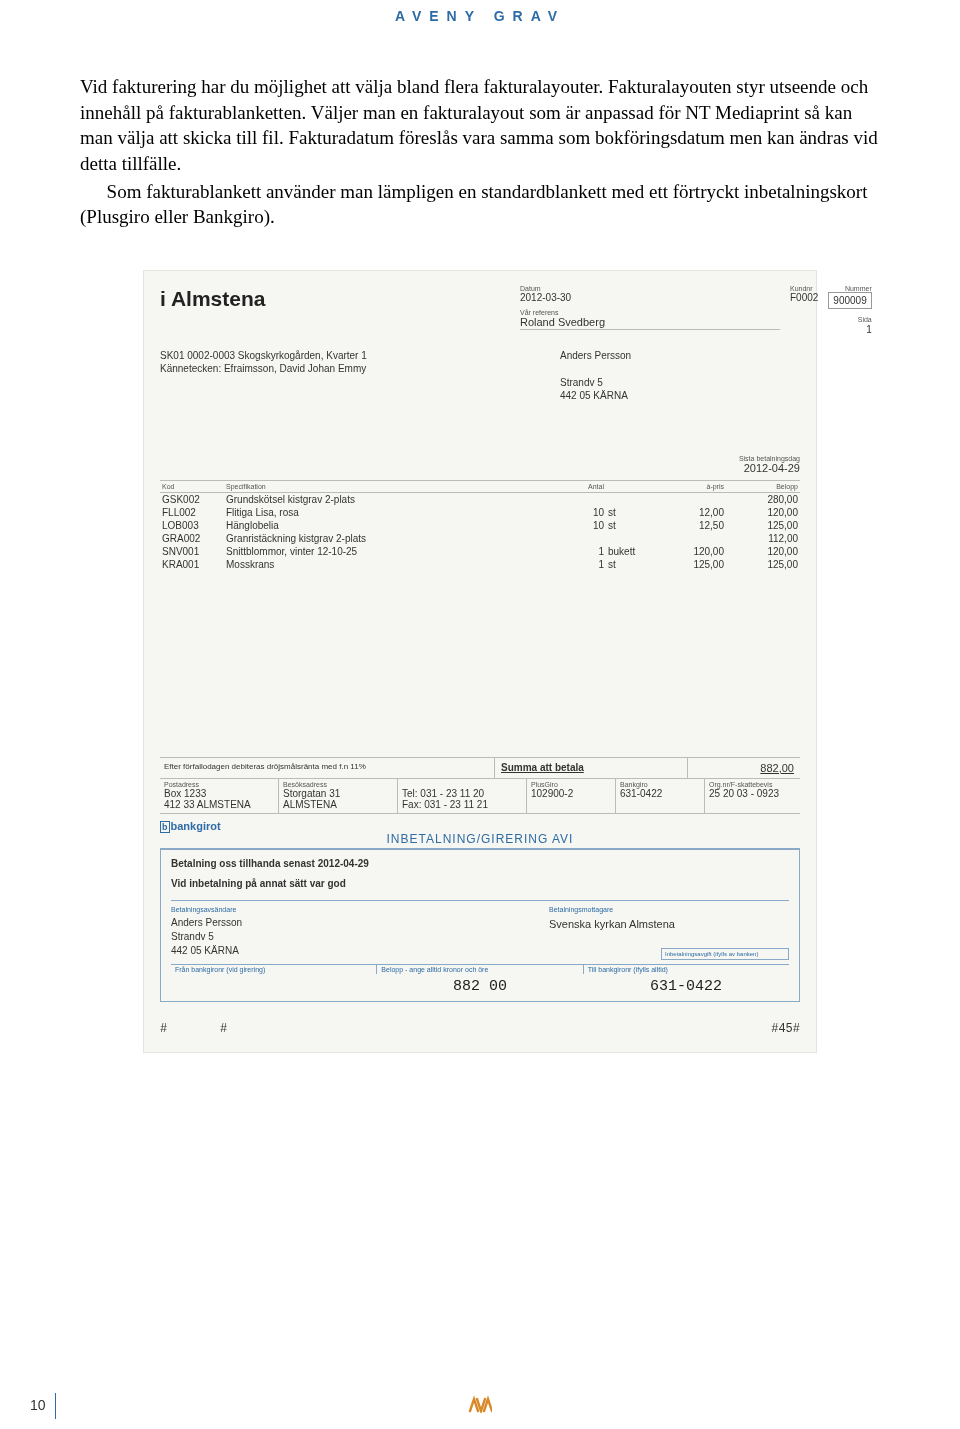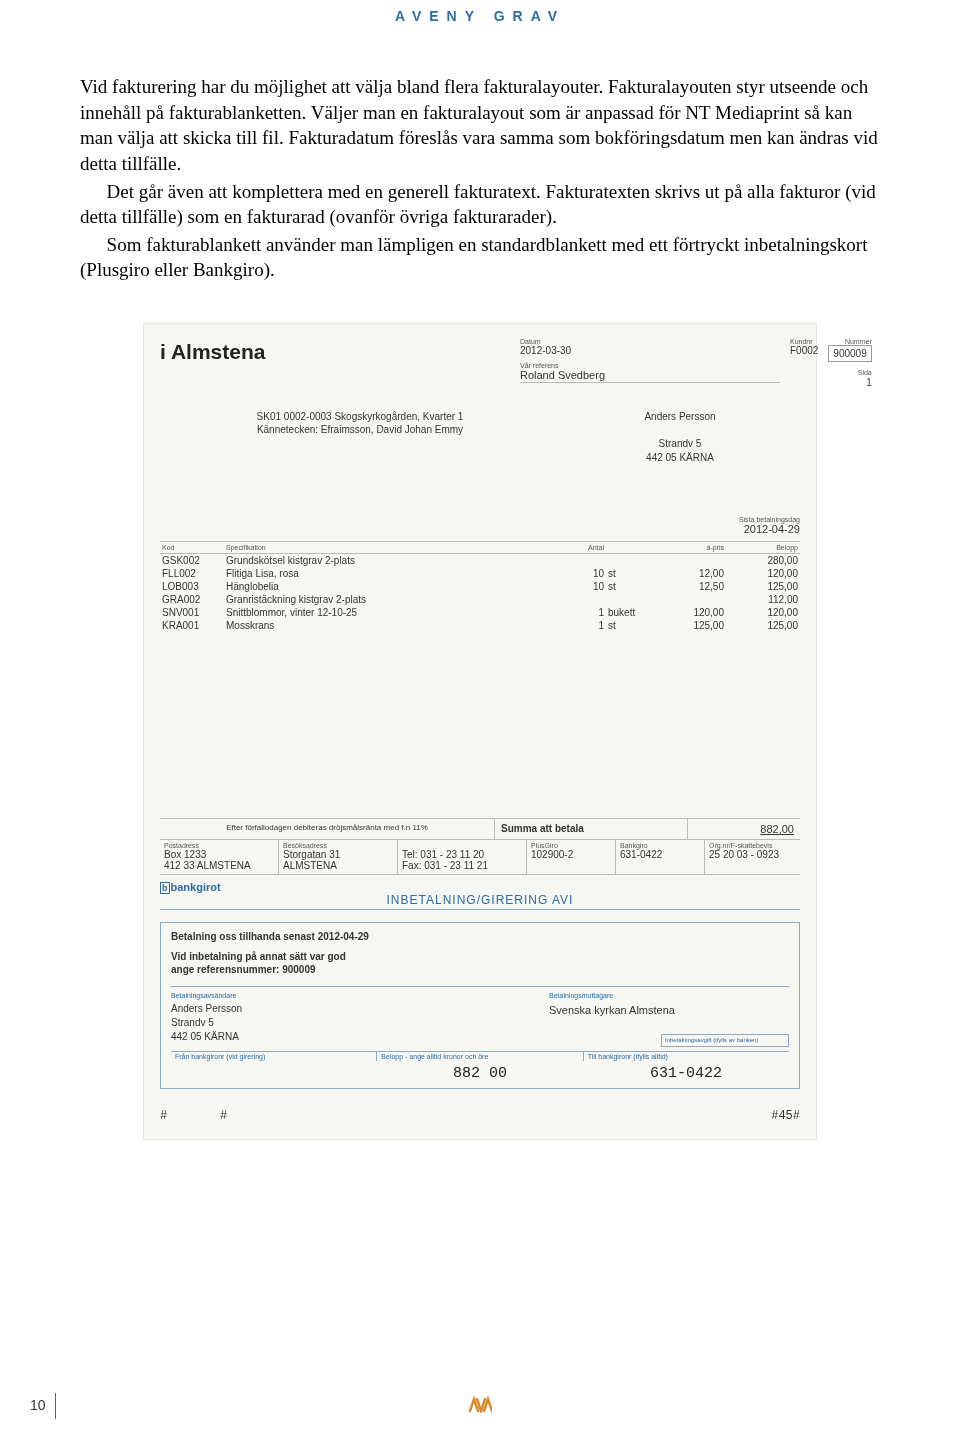--- a/index.html
+++ b/index.html
@@ -58,21 +58,21 @@
   .inv-meta-num { width: 90px; }
   .meta-label { font-size: 7px; color: #555; }
   .meta-val { font-size: 10px; }
   .meta-box { border: 1px solid #999; padding: 2px 4px; font-size: 10px; text-align: center; }
   .sida-row { text-align: right; font-size: 8px; margin-top: 6px; }
 
   .inv-ref-row { margin-top: 6px; }
   .inv-ref-row .meta-label { font-size: 7px; }
   .inv-ref-row .meta-val { font-size: 11px; border-bottom: 1px solid #bbb; display: inline-block; min-width: 260px; padding-bottom: 1px;}
 
-  .inv-addr-block { display: flex; margin-top: 22px; text-align: center; }
+  .inv-addr-block { display: flex; margin-top: 14px; }
   .inv-left-addr { flex: 1; font-size: 10px; line-height: 1.3; }
   .inv-right-addr { width: 240px; font-size: 10px; line-height: 1.35; }
 
   .due-row { text-align: right; margin-top: 52px; }
   .due-row .meta-label { font-size: 7px; }
   .due-row .meta-val { font-size: 11px; }
 
   table.lines {
     width: 100%;
     border-collapse: collapse;
@@ -108,28 +108,28 @@
     display: flex;
     border-top: 1px solid #bbb;
     border-bottom: 1px solid #bbb;
     margin-top: 6px;
   }
   .summary-left {
     flex: 1;
     font-size: 8px;
     padding: 4px 4px;
     border-right: 1px solid #bbb;
-    text-align: center;
   }
   .summary-mid {
     width: 180px;
     font-size: 10px;
     font-weight: bold;
     padding: 4px 6px;
     border-right: 1px solid #bbb;
+    text-decoration: underline;
   }
   .summary-amt {
     width: 100px;
     text-align: right;
     font-size: 11px;
     padding: 4px 6px;
     text-decoration: underline;
   }
 
   .biller-band {
@@ -161,21 +161,21 @@
     color: #2d6ca5;
     font-size: 12px;
     letter-spacing: 1px;
     border-bottom: 1px solid #8aa9c7;
     padding: 2px 0;
     margin-top: -2px;
   }
   .giro-box {
     border: 1px solid #8aa9c7;
     padding: 8px 10px 6px 10px;
-    margin-top: 12px;
+    margin-top: 0;
   }
   .giro-pay-text { font-size: 10px; font-weight: bold; margin-bottom: 8px; }
   .giro-sub { font-size: 10px; font-weight: bold; line-height: 1.3; }
   .giro-cols {
     display: flex;
     margin-top: 10px;
     border-top: 1px solid #8aa9c7;
     padding-top: 2px;
   }
   .giro-col-l { flex: 1; }
@@ -253,21 +253,20 @@
   }
 </style>
 </head>
 <body>
 <div class="page">
 
   <div class="header-title">AVENY GRAV</div>
 
   <div class="body-text">
     <p>Vid fakturering har du möjlighet att välja bland flera fakturalayouter. Fakturalayouten styr utseende och innehåll på fakturablanketten. Väljer man en fakturalayout som är anpassad för NT Mediaprint så kan man välja att skicka till fil. Fakturadatum föreslås vara samma som bokföringsdatum men kan ändras vid detta tillfälle.</p>
-    <p>Det går även att komplettera med en generell fakturatext. Fakturatexten skrivs ut på alla fakturor (vid detta tillfälle) som en fakturarad (ovanför övriga fakturarader).</p>
     <p>Som fakturablankett använder man lämpligen en standardblankett med ett förtryckt inbetalningskort (Plusgiro eller Bankgiro).</p>
   </div>
 
   <div class="invoice-wrap">
 
     <div class="inv-top">
       <div class="inv-logo-block">
         <div class="inv-logo-text2">i Almstena</div>
       </div>
       <div class="inv-right-meta">
@@ -414,21 +413,20 @@
     </div>
 
     <div class="giro-label">
       <span style="border:1px solid #2d6ca5;padding:0 1px;margin-right:1px;font-size:9px;">b</span><span>bankgirot</span>
     </div>
     <div class="giro-title-row">INBETALNING/GIRERING  AVI</div>
 
     <div class="giro-box">
       <div class="giro-pay-text">Betalning oss tillhanda senast 2012-04-29</div>
       <div class="giro-sub">Vid inbetalning på annat sätt var god</div>
-      <div class="giro-sub">ange referensnummer: 900009</div>
 
       <div class="giro-cols">
         <div class="giro-col-l">
           <span class="meta-label">Betalningsavsändare</span>
           <div class="lines-a">
             <div>Anders Persson</div>
             <div>Strandv 5</div>
             <div>442 05 KÄRNA</div>
           </div>
         </div>

